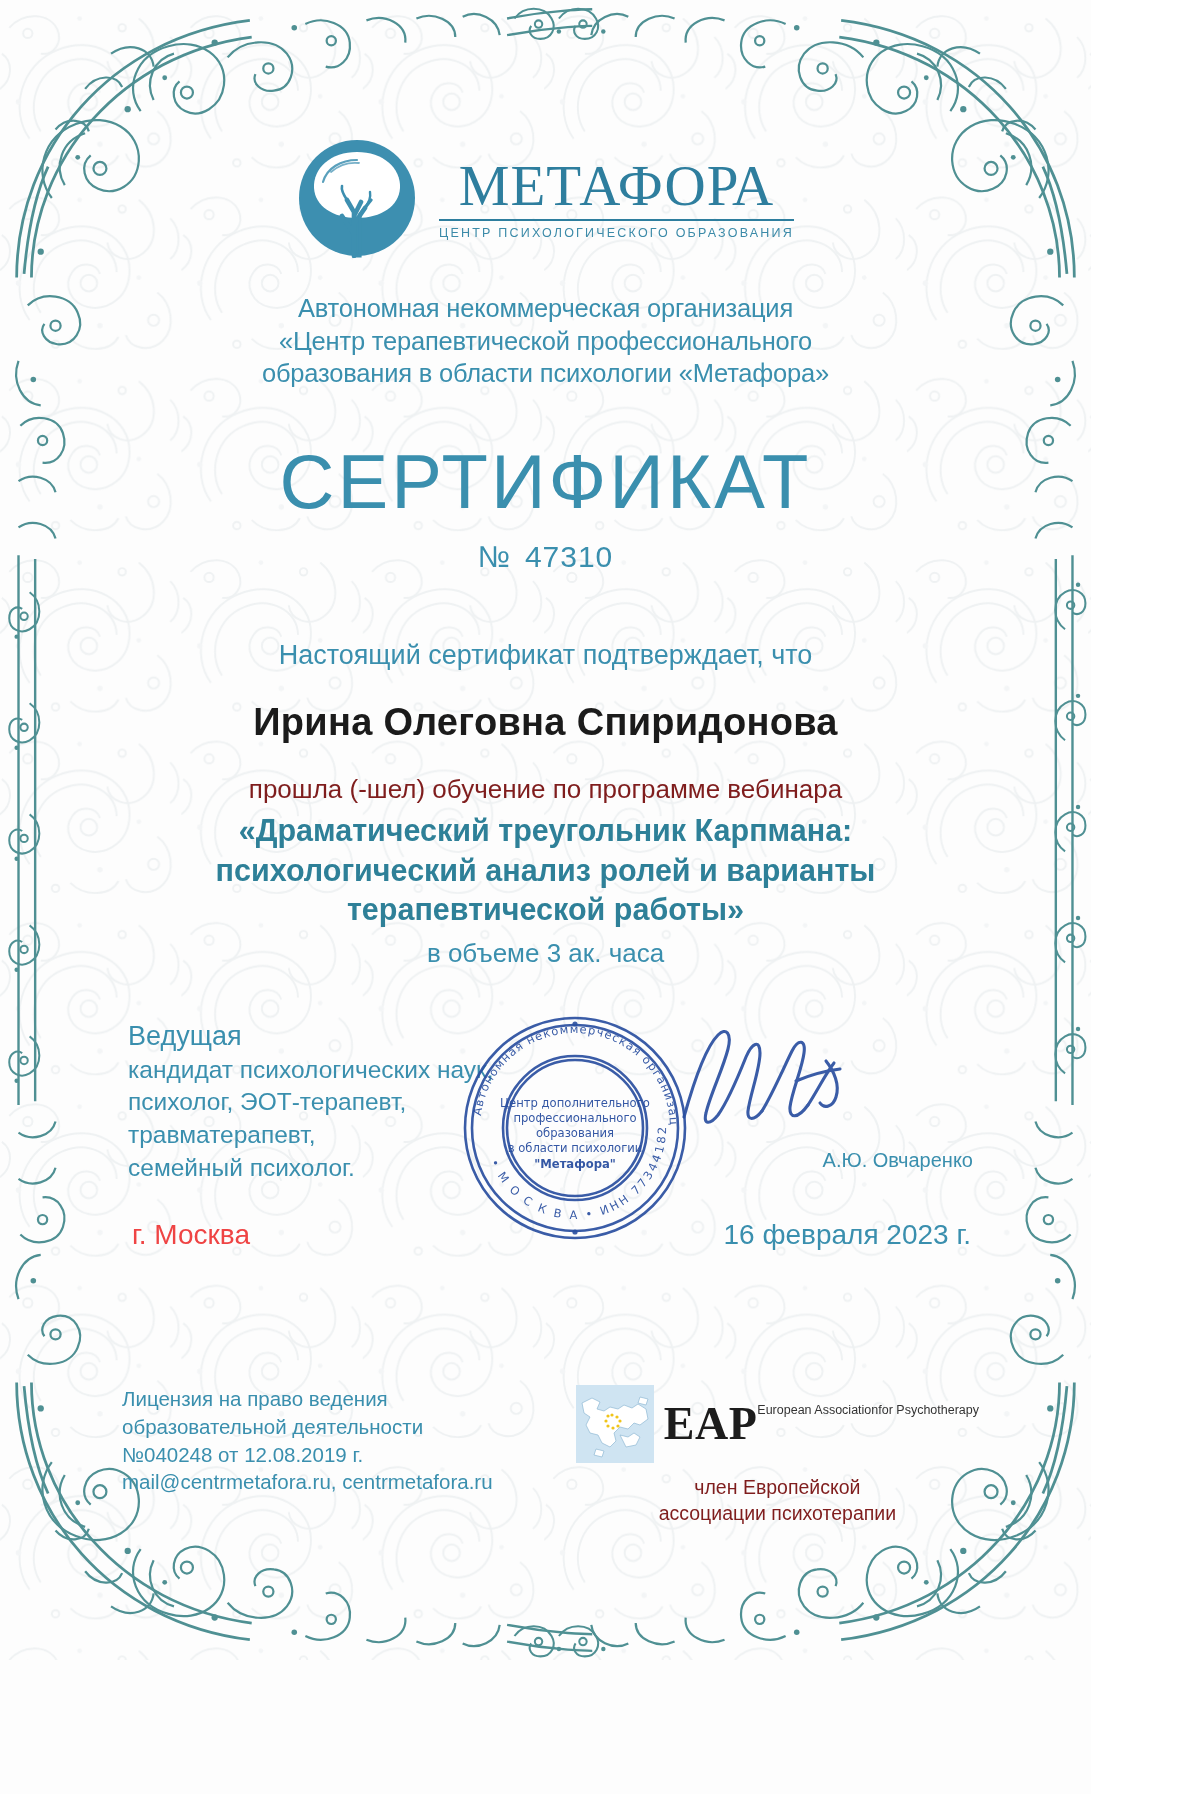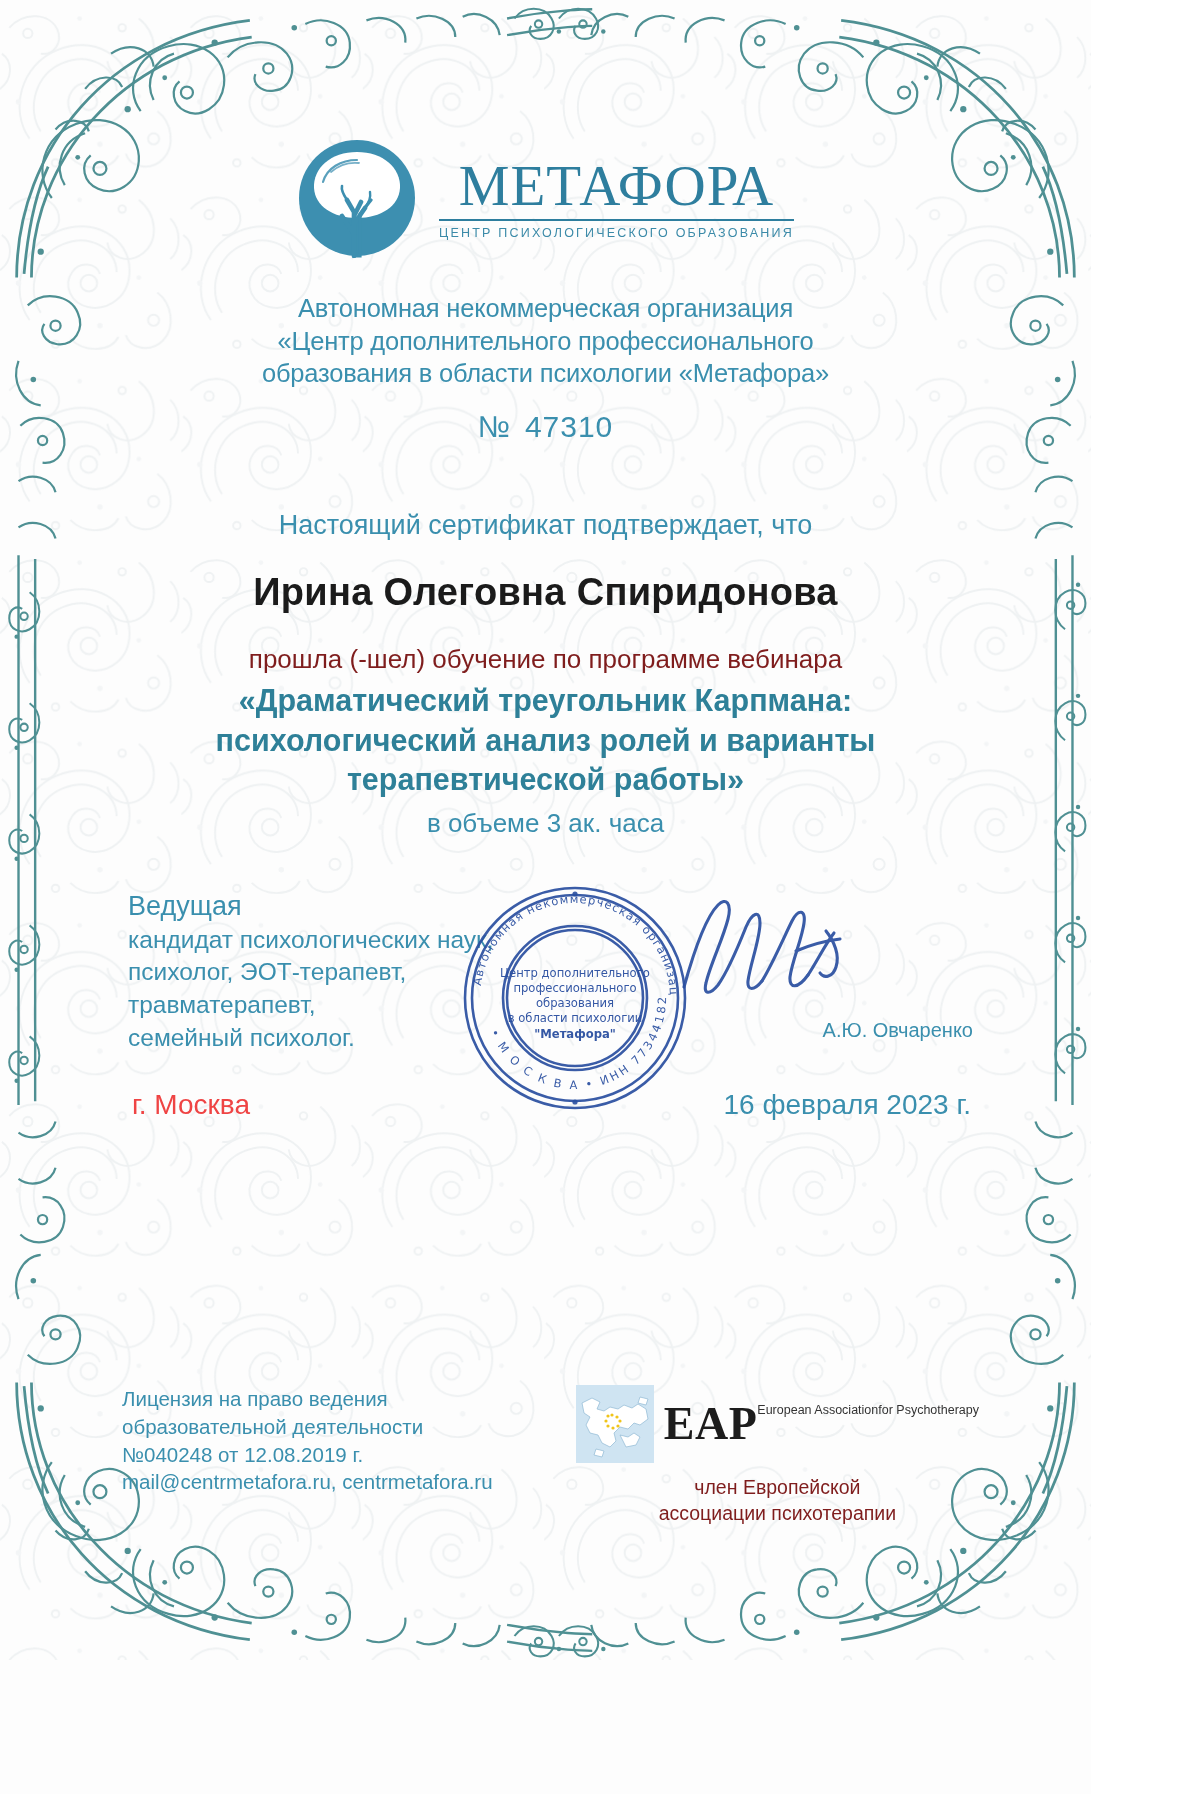--- a/index.html
+++ b/index.html
@@ -421,24 +421,25 @@
       </svg>
       <div class="logo-text-block">
         <div class="logo-wordmark">МЕТАФОРА</div>
         <div class="logo-rule"></div>
         <div class="logo-tagline">ЦЕНТР ПСИХОЛОГИЧЕСКОГО ОБРАЗОВАНИЯ</div>
       </div>
     </div>
 
     <div class="org-block">
       <div>Автономная некоммерческая организация</div>
-      <div>«Центр дополнительного профессионального</div>
+      <div>«Центр терапевтической профессионального</div>
       <div>образования в области психологии «Метафора»</div>
     </div>
 
+    <div class="cert-title">СЕРТИФИКАТ</div>
 
     <div class="cert-number">
       <span>№</span><span class="num">47310</span>
     </div>
 
     <div class="confirm-line">Настоящий сертификат подтверждает, что</div>
 
     <div class="recipient">Ирина Олеговна  Спиридонова</div>
 
     <div class="program-intro">прошла (-шел) обучение по программе вебинара</div>

